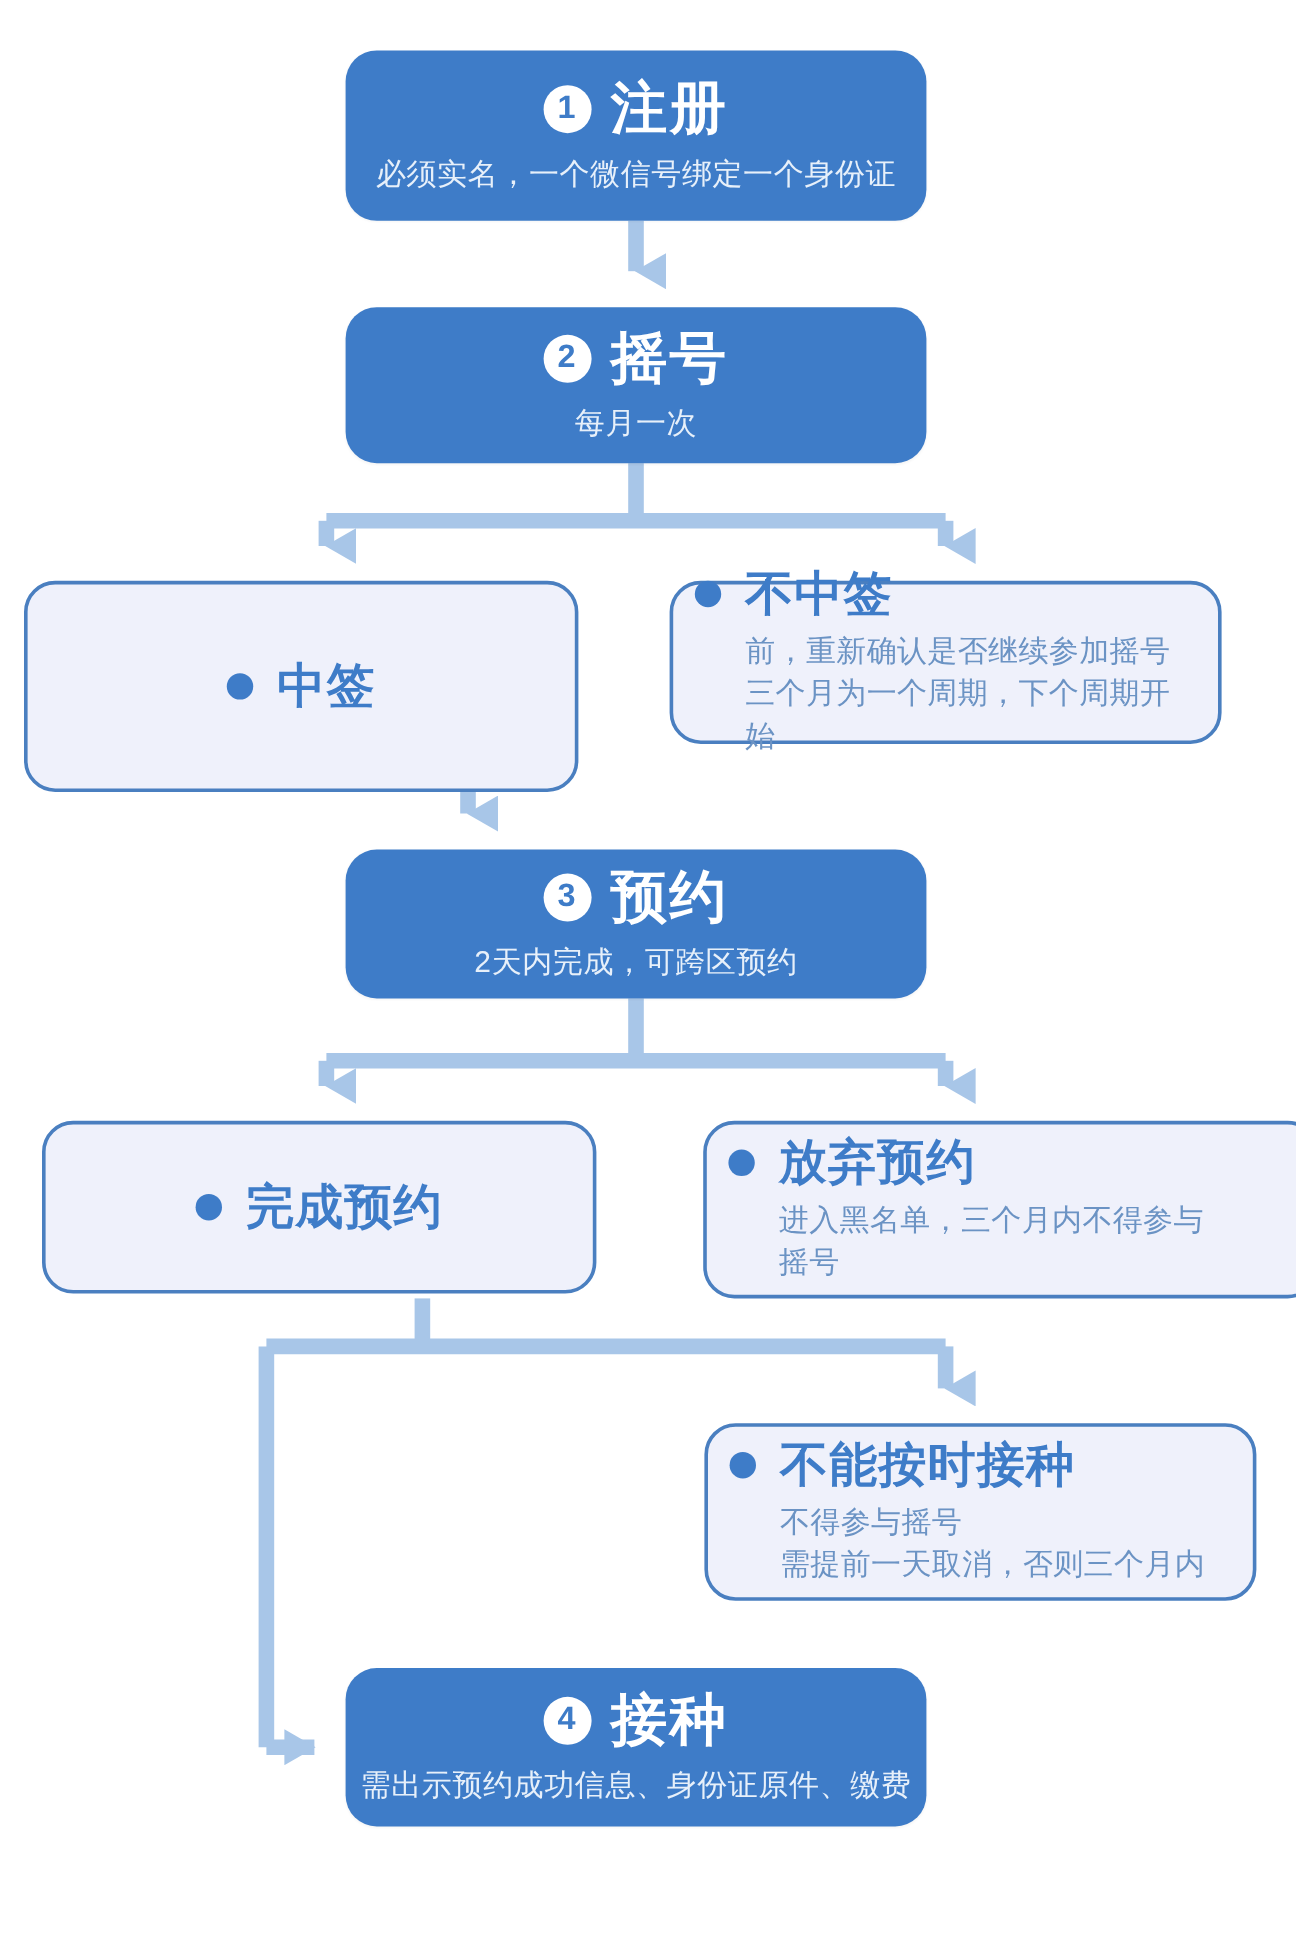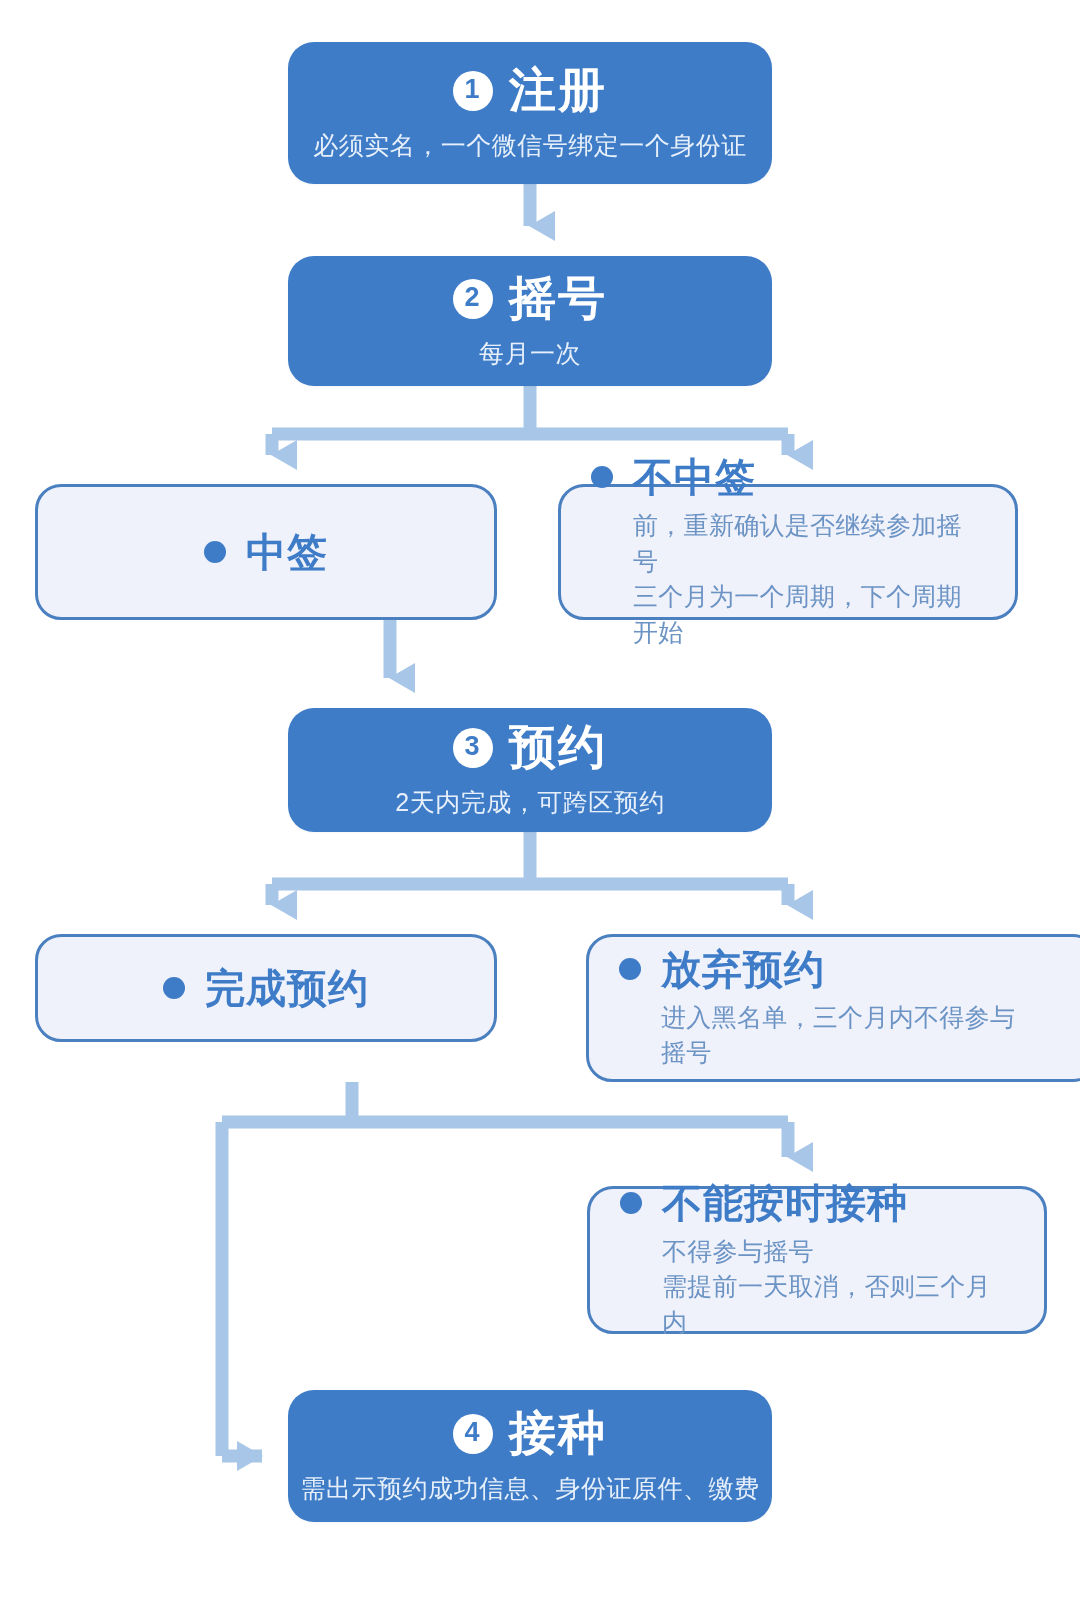--- a/index.html
+++ b/index.html
@@ -97,29 +97,29 @@
     flex: 0 0 auto;
   }
   .node.outline .desc {
     color: #6B93C4;
     font-size: 25px;
     font-weight: 400;
     line-height: 1.42;
     margin-top: 8px;
     letter-spacing: 0.3px;
   }
-  .node.outline.padded { padding: 0 30px; }
+  .node.outline.padded { padding: 0 18px; }
 
   
   #node-register      { left: 288px; top: 42px;   width: 484px; height: 142px; }
   #node-lottery       { left: 288px; top: 256px;  width: 484px; height: 130px; }
-  #node-selected      { left: 35px;  top: 484px;  width: 462px; height: 136px; text-align: center; }
+  #node-selected      { left: 20px;  top: 484px;  width: 462px; height: 176px; text-align: center; }
   #node-not-selected  { left: 558px; top: 484px;  width: 460px; height: 136px; }
   #node-appointment   { left: 288px; top: 708px;  width: 484px; height: 124px; }
-  #node-done-appt     { left: 35px;  top: 934px;  width: 462px; height: 108px; }
+  #node-done-appt     { left: 35px;  top: 934px;  width: 462px; height: 144px; }
   #node-give-up       { left: 586px; top: 934px;  width: 513px; height: 148px; }
   #node-late          { left: 558px; top: 1186px; width: 460px; height: 148px; margin-left: 29px; }
   #node-vaccinate     { left: 288px; top: 1390px; width: 484px; height: 132px; }
 
   #node-not-selected .desc,
   #node-give-up .desc,
   #node-late .desc { padding-left: 42px; }
 </style>
 </head>
 <body>

